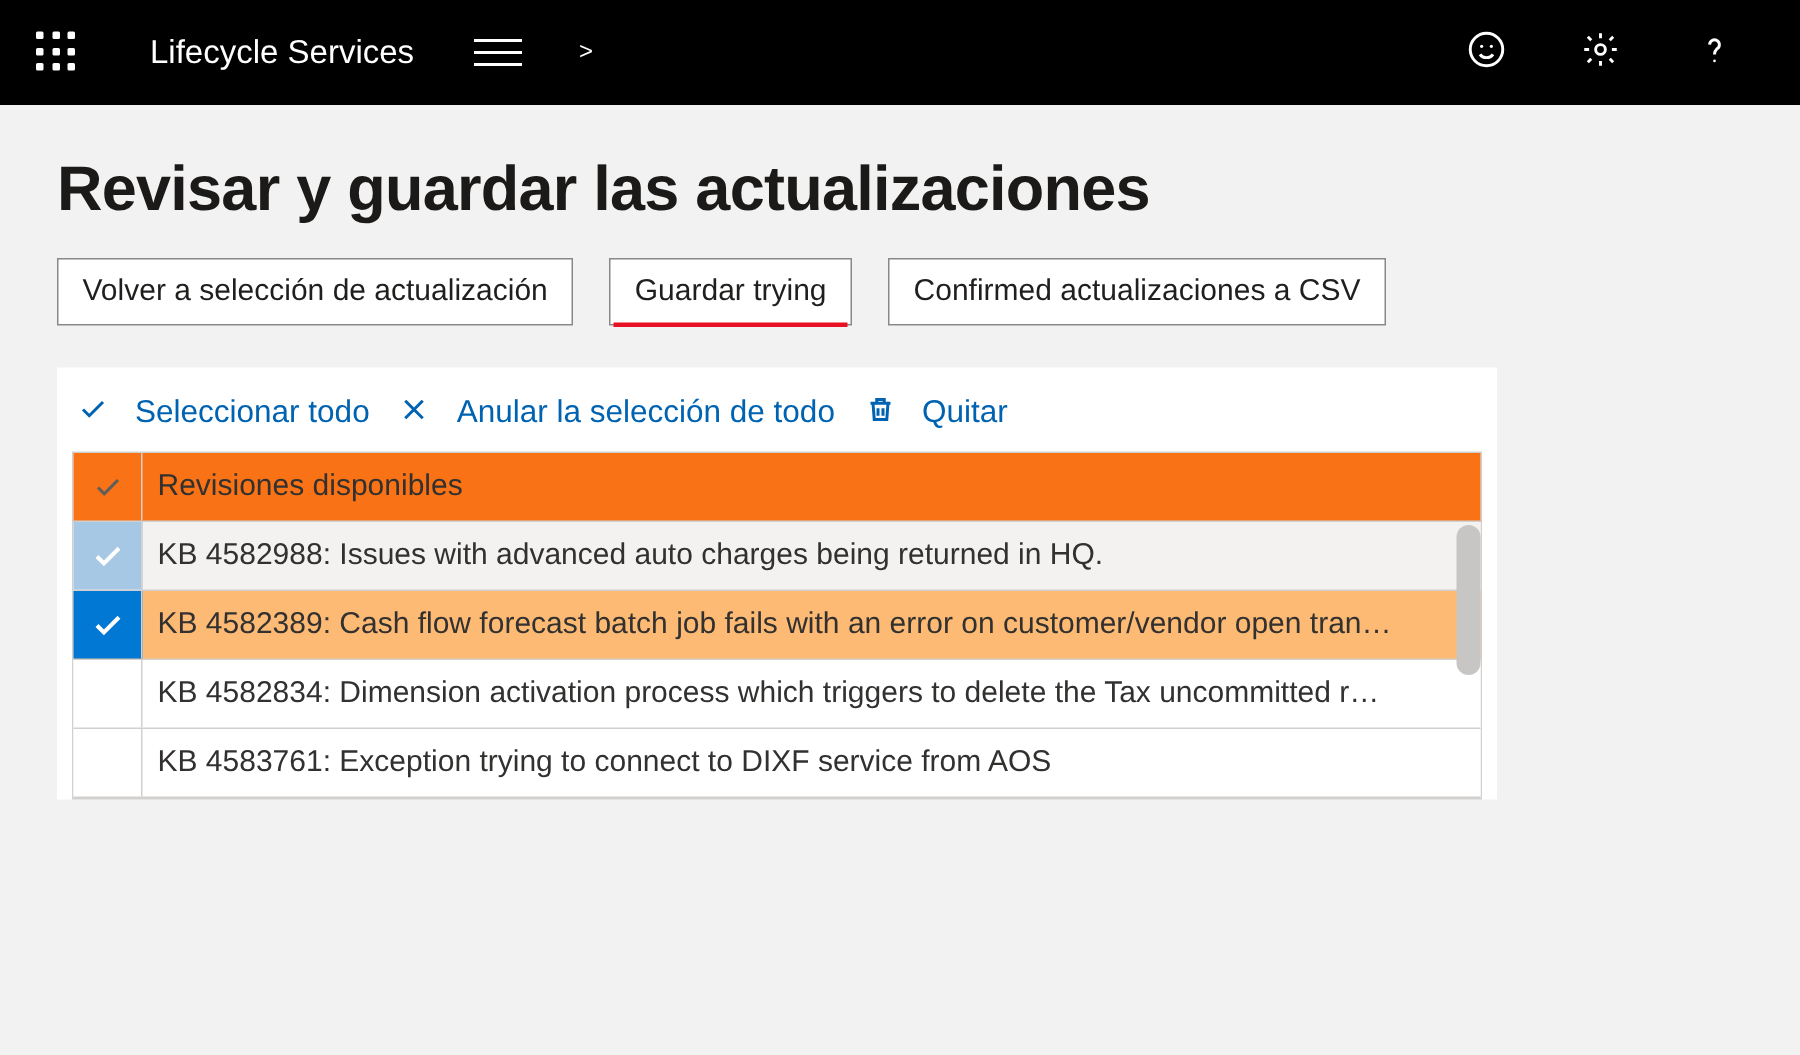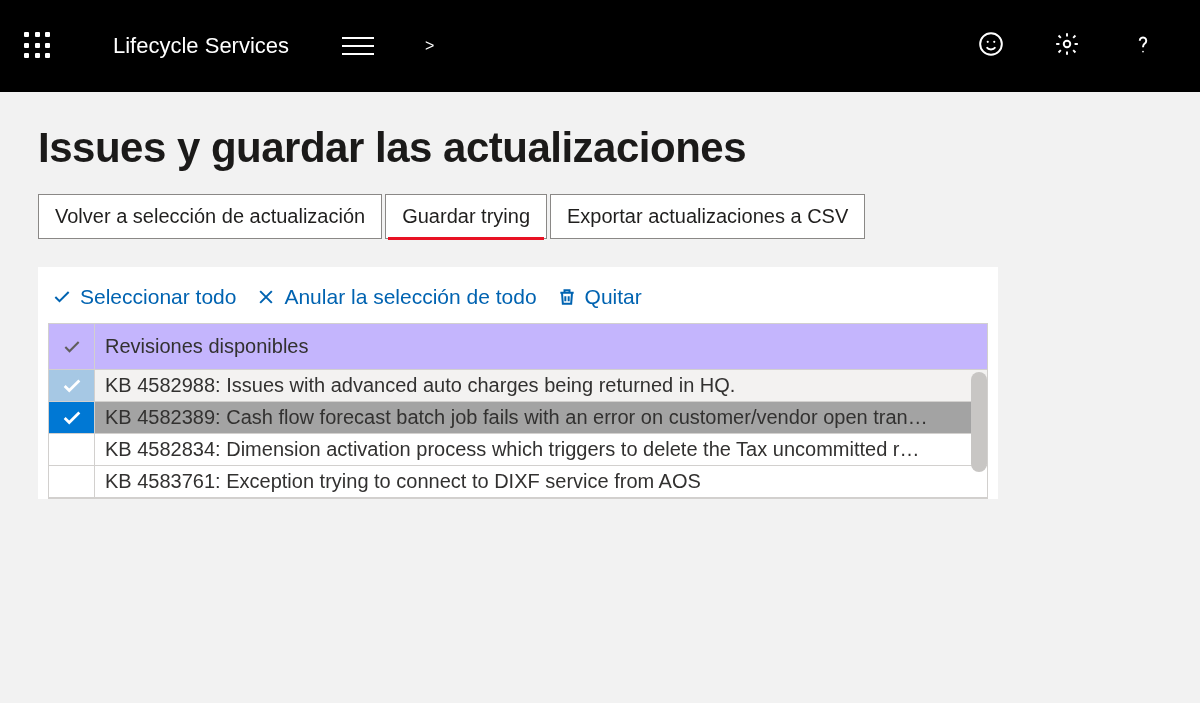--- a/index.html
+++ b/index.html
@@ -7,27 +7,27 @@
     font-family: "Segoe UI", Tahoma, Geneva, sans-serif;
     background: #f2f2f2;
     color: #323130;
     width: 1200px;
     height: 703px;
     overflow: hidden;
   }
 
   
   .topbar {
-    height: 92px;
+    height: 70px;
     background: #000000;
     color: #ffffff;
     display: flex;
     align-items: center;
     padding: 0 24px;
-    gap: 41px;
+    gap: 28px;
   }
   .waffle {
     width: 28px;
     height: 28px;
     display: grid;
     grid-template-columns: repeat(3, 1fr);
     grid-template-rows: repeat(3, 1fr);
     gap: 4px;
   }
   .waffle span { background: #fff; width: 5px; height: 5px; border-radius:1px; }
@@ -58,21 +58,21 @@
   .page-title {
     font-size: 42px;
     font-weight: 600;
     color: #1b1a19;
     letter-spacing: -0.5px;
   }
 
   .btn-row {
     margin-top: 22px;
     display: flex;
-    gap: 3px;
+    gap: 24px;
     flex-wrap: nowrap;
   }
   .btn {
     border: 1px solid #8a8886;
     background: #ffffff;
     padding: 10px 16px;
     font-size: 20px;
     color: #201f1e;
     cursor: pointer;
     position: relative;
@@ -94,56 +94,55 @@
 
   .command-bar {
     display: flex;
     align-items: center;
     gap: 20px;
     padding: 0 4px 14px 4px;
     font-size: 21px;
   }
   .cmd {
     display: flex;
-    align-items: center;
-    gap: 8px;
+    gap: 18px;
     color: #0063b1;
     cursor: pointer;
   }
   .cmd svg { width: 20px; height: 20px; stroke: #0063b1; fill: none; stroke-width: 2.4; }
 
   .table {
     border: 1px solid #d2d0ce;
     width: 940px;
     position: relative;
   }
   .thead {
     display: flex;
-    background: #c4b5fd;
+    background: #f97316;
     border-bottom: 1px solid #d2d0ce;
     height: 46px;
     align-items: stretch;
   }
   .th-check {
     width: 46px;
     border-right: 1px solid #d2d0ce;
     display: flex; align-items: center; justify-content: center;
   }
   .th-check svg { width: 20px; height: 20px; stroke: #605e5c; fill:none; stroke-width:2.5;}
   .th-title {
     padding: 0 10px;
     display: flex;
     align-items: center;
     font-size: 20px;
     color: #323130;
   }
   .trow {
     display: flex;
     border-bottom: 1px solid #d2d0ce;
-    height: 32px;
+    height: 46px;
     align-items: stretch;
     background: #ffffff;
     font-size: 20px;
   }
   .trow:nth-child(odd).stripe { background: #f3f2f1; }
   .trow .cell-check {
     width: 46px;
     border-right: 1px solid #d2d0ce;
     display: flex; align-items: center; justify-content: center;
   }
@@ -153,21 +152,21 @@
   .cell-text {
     padding: 0 10px;
     flex: 1;
     display: flex;
     align-items: center;
     white-space: nowrap;
     overflow: hidden;
     text-overflow: ellipsis;
     color: #323130;
   }
-  .trow.sel-row { background: #a3a3a3; }
+  .trow.sel-row { background: #fdba74; }
 
   .scrolltrack {
     position: absolute;
     right: 0; top: 48px;
     width: 16px;
     height: 100px;
     background: #c8c6c4;
     border-radius: 8px;
   }
 </style>
@@ -213,26 +212,26 @@
     <span class="tb-icon">
       <svg viewBox="0 0 24 24">
           <path d="M9 9a3 3 0 1 1 4.5 2.6C12.5 12.5 12 13 12 15"></path>
           <circle cx="12" cy="19" r="0.8" fill="#fff" stroke="none"></circle>
         </svg>
     </span>
   </div>
 </div>
 
 <div class="page">
-  <h1 class="page-title">Issues y guardar las actualizaciones</h1>
+  <h1 class="page-title">Revisar y guardar las actualizaciones</h1>
 
   <div class="btn-row">
     <button class="btn">Volver a selección de actualización</button>
     <button class="btn highlighted">Guardar trying</button>
-    <button class="btn">Exportar actualizaciones a CSV</button>
+    <button class="btn">Confirmed actualizaciones a CSV</button>
   </div>
 
   <div class="panel">
     <div class="command-bar">
       <div class="cmd">
         <svg viewBox="0 0 24 24">
             <path d="M4 12l5 5L20 6"></path>
           </svg>
         <span>Seleccionar todo</span>
       </div>

